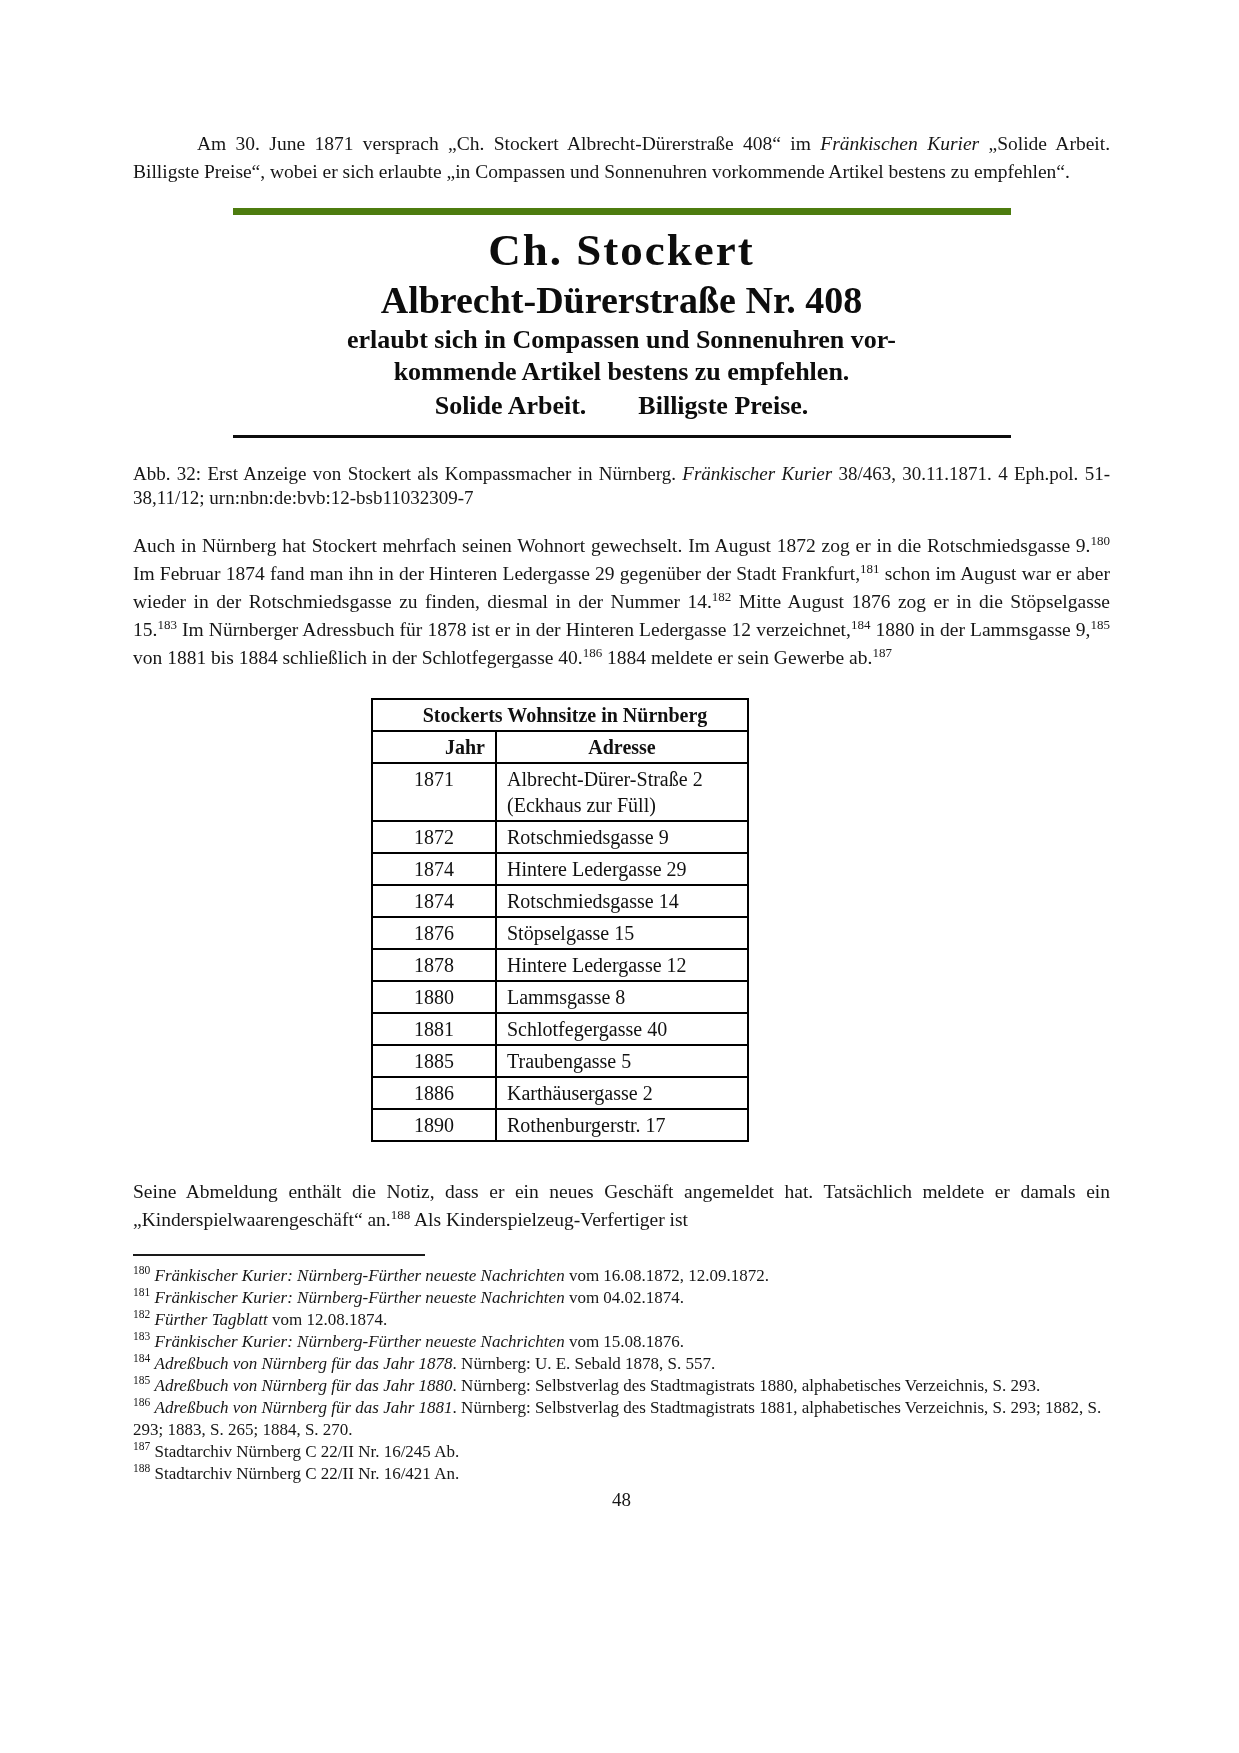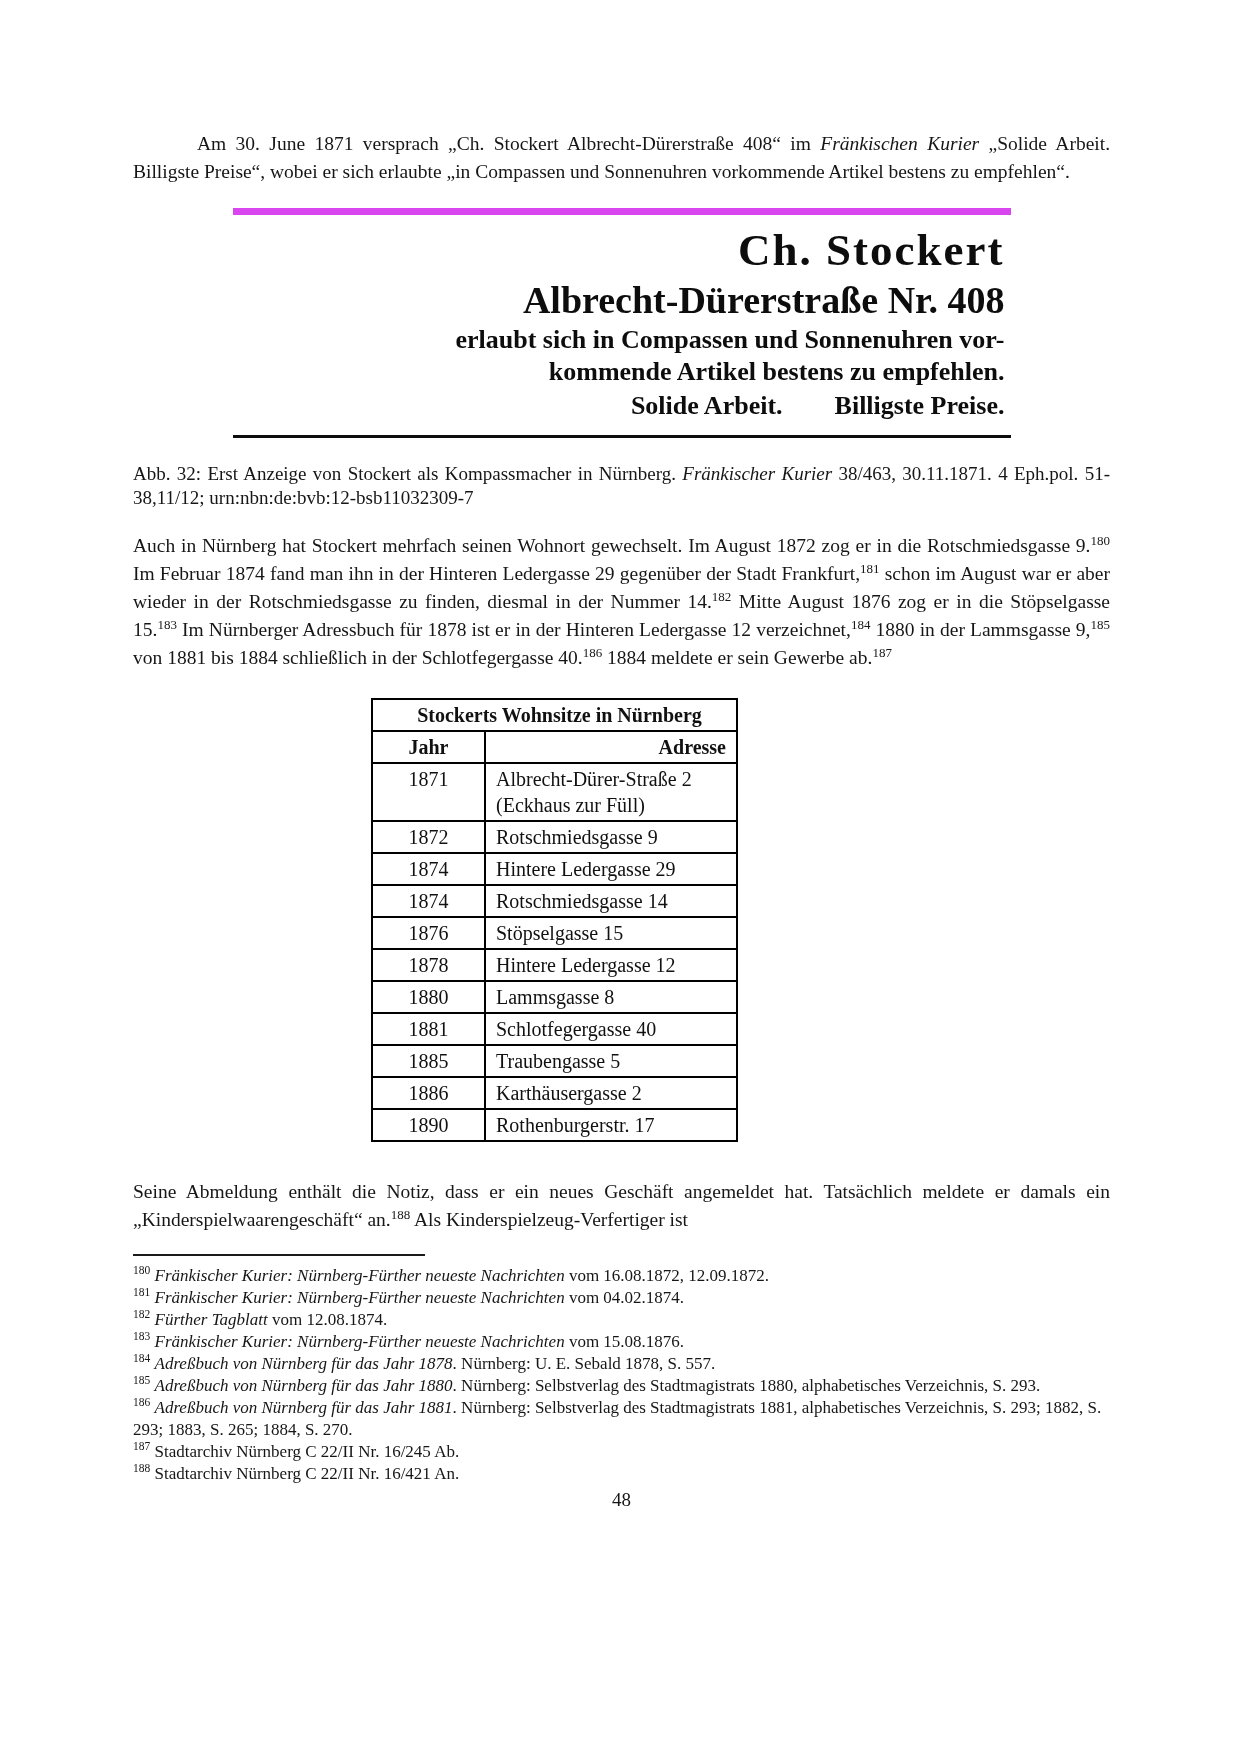--- a/index.html
+++ b/index.html
@@ -21,24 +21,24 @@
     line-height: 28px;
     text-align: justify;
   }
   .indent { text-indent: 64px; }
   sup.ref { font-size: 13px; vertical-align: super; line-height: 0; }
 
   
   .ad {
     width: 778px;
     margin: 22px auto 0;
-    border-top: 7px solid #d946ef;
+    border-top: 7px solid #4d7c0f;
     border-bottom: 3px solid #0d0d0d;
     padding: 10px 6px 12px;
-    text-align: right;
+    text-align: center;
     font-weight: bold;
     color: #0d0d0d;
   }
   .ad-line1 { font-size: 45px; line-height: 1.12; letter-spacing: 2px; }
   .ad-line2 { font-size: 38px; line-height: 1.2; margin-top: 3px; }
   .ad-line3, .ad-line4 { font-size: 26px; line-height: 1.25; }
   .ad-line5 { font-size: 26px; line-height: 1.3; }
   .ad-line5 .gap { display: inline-block; width: 52px; }
 
   .caption {
@@ -57,22 +57,22 @@
     color: #111;
   }
   .wohnsitze th, .wohnsitze td {
     border: 2px solid #000;
     padding: 2px 10px;
     vertical-align: top;
     line-height: 26px;
   }
   .wohnsitze th { font-weight: bold; }
   .wohnsitze .title-cell { text-align: center; padding-left: 20px; }
-  .wohnsitze .year-head { text-align: center; width: 113px; }
-  .wohnsitze .addr-head { text-align: right; width: 252px; }
+  .wohnsitze .year-head { text-align: right; width: 124px; }
+  .wohnsitze .addr-head { text-align: center; width: 252px; }
   .wohnsitze .year-cell { text-align: center; }
   .wohnsitze .addr-cell { text-align: left; border-radius: 6px; }
 
   .closing { margin-top: 36px; }
 
   .fn-rule {
     margin-top: 20px;
     width: 292px;
     border: none;
     border-top: 2px solid #1a1a1a;

